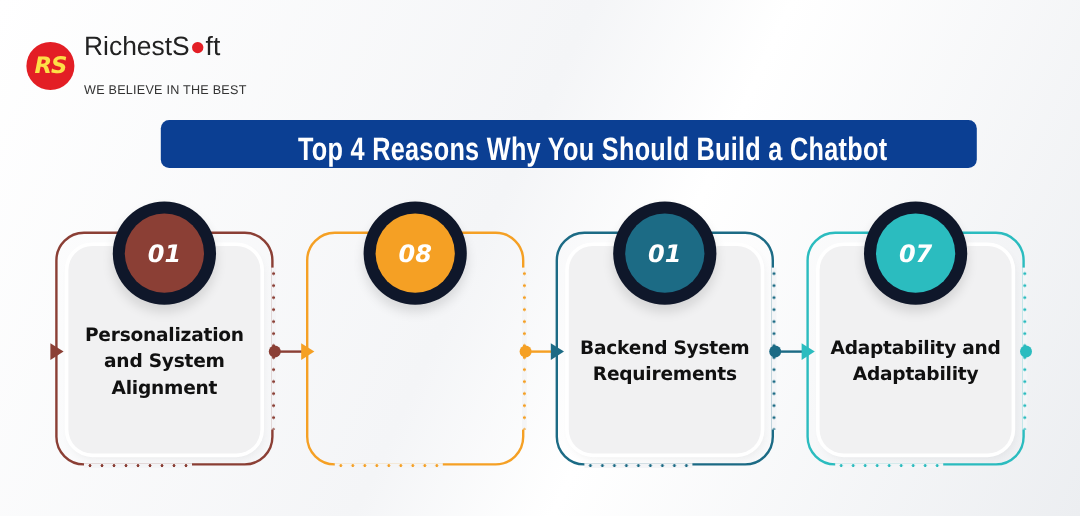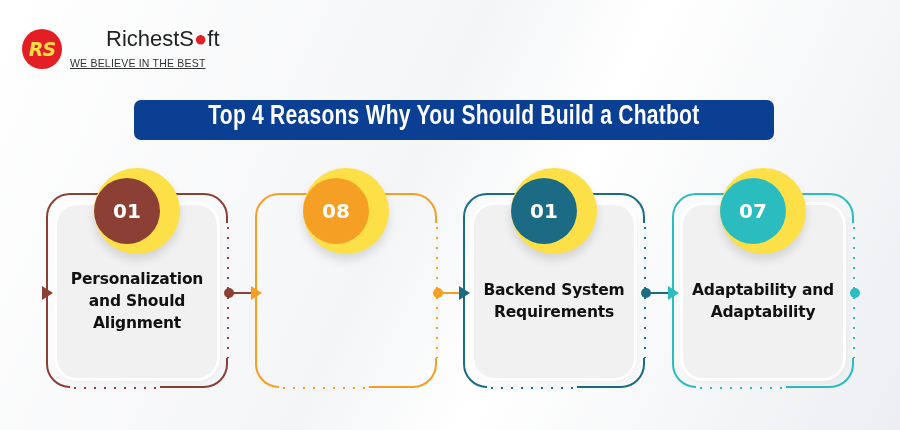--- a/index.html
+++ b/index.html
@@ -9,28 +9,28 @@
     font-family: "DejaVu Sans", sans-serif;
   }
   .logo { position:absolute; left:22px; top:28px; display:flex; align-items:center; }
   .logo-mark {
     width:40px; height:40px; border-radius:50%; background:#e31e25;
     color:#fde047; font-family:"DejaVu Sans", sans-serif; font-weight:bold;
     font-size:19px; display:flex; align-items:center; justify-content:center;
     letter-spacing:-1px; font-style:italic;
   }
   .logo-text { margin-left:8px; }
-  .logo-name { font-family:"Liberation Sans", sans-serif; font-size:22px; color:#222; line-height:22px;margin-left:36px; }
+  .logo-name { font-family:"Liberation Sans", sans-serif; font-size:22px; color:#222; line-height:22px; }
   .logo-name .dot { color:#e31e25; }
-  .logo-tag { font-family:"Liberation Sans", sans-serif; font-size:10.5px; color:#333; letter-spacing:0.2px; margin-top:7px;text-decoration:underline; }
+  .logo-tag { font-family:"Liberation Sans", sans-serif; font-size:10.5px; color:#333; letter-spacing:0.2px; margin-top:19px; }
 
   .title-bar {
     position:absolute; left:134px; top:100px; width:640px; height:40px;
     background:#0b3f93; border-radius:7px;
-    display:flex; align-items:flex-start; justify-content:center;
+    display:flex; align-items:flex-end; justify-content:center;padding-left:40px;
   }
   .title-text {
     color:#fff; font-family:"Liberation Sans", sans-serif; font-weight:bold;
     font-size:27px; transform:scaleX(0.78); white-space:nowrap; letter-spacing:0.3px;
   }
 
   .card { position:absolute; top:193px; width:182px; height:195px; }
   .frame {
     position:absolute; inset:0; border:2px solid var(--c); border-radius:24px;
   }
@@ -51,23 +51,23 @@
     background:#f1f1f2; border-radius:20px;
     box-shadow: 0 0 0 3px #ffffff, 2px 4px 8px rgba(0,0,0,0.06);
     display:flex; align-items:center; justify-content:center; text-align:center;
   }
   .inner-text {
     font-family:"DejaVu Sans", sans-serif; font-weight:bold; font-size:15.5px;
     color:#111; line-height:22px; padding:18px 6px 0 6px; letter-spacing:-0.2px;
   }
   .badge-ring {
     position:absolute; left:50%; top:-25px; width:86px; height:86px; margin-left:-43px;
-    border-radius:50%; background:#fde047;
+    border-radius:50%; background:#0f172a;
     box-shadow: 0 6px 10px rgba(0,0,0,0.12);
-    display:flex; align-items:center; justify-content:flex-start;
+    display:flex; align-items:center; justify-content:center;font-style:italic;
   }
   .badge {
     width:66px; height:66px; border-radius:50%; background:var(--c);
     display:flex; align-items:center; justify-content:center;
     color:#fff; font-family:"DejaVu Sans", sans-serif; font-weight:bold; font-size:20px;
   }
   .in-arrow {
     position:absolute; left:-4px; top:93px; width:0; height:0;
     border-top:7px solid transparent; border-bottom:7px solid transparent;
     border-left:11px solid var(--c);
@@ -93,21 +93,21 @@
 
 <div class="title-bar">
   <div class="title-text">Top 4 Reasons Why You Should Build a Chatbot</div>
 </div>
 
 <div class="card" style="left:46px; --c:#8b3f35;">
   <div class="frame"></div>
   <div class="dots-right"></div>
   <div class="dots-bottom"></div>
   <div class="inner">
-    <div class="inner-text">Personalization and Should Alignment</div>
+    <div class="inner-text">Personalization and System Alignment</div>
   </div>
   <div class="badge-ring">
     <div class="badge">01</div>
   </div>
   <div class="in-arrow"></div>
   <div class="out-dot"></div>
   <div class="out-line"></div>
 </div>
 
 <div class="card" style="left:255px; --c:#f5a024;">

